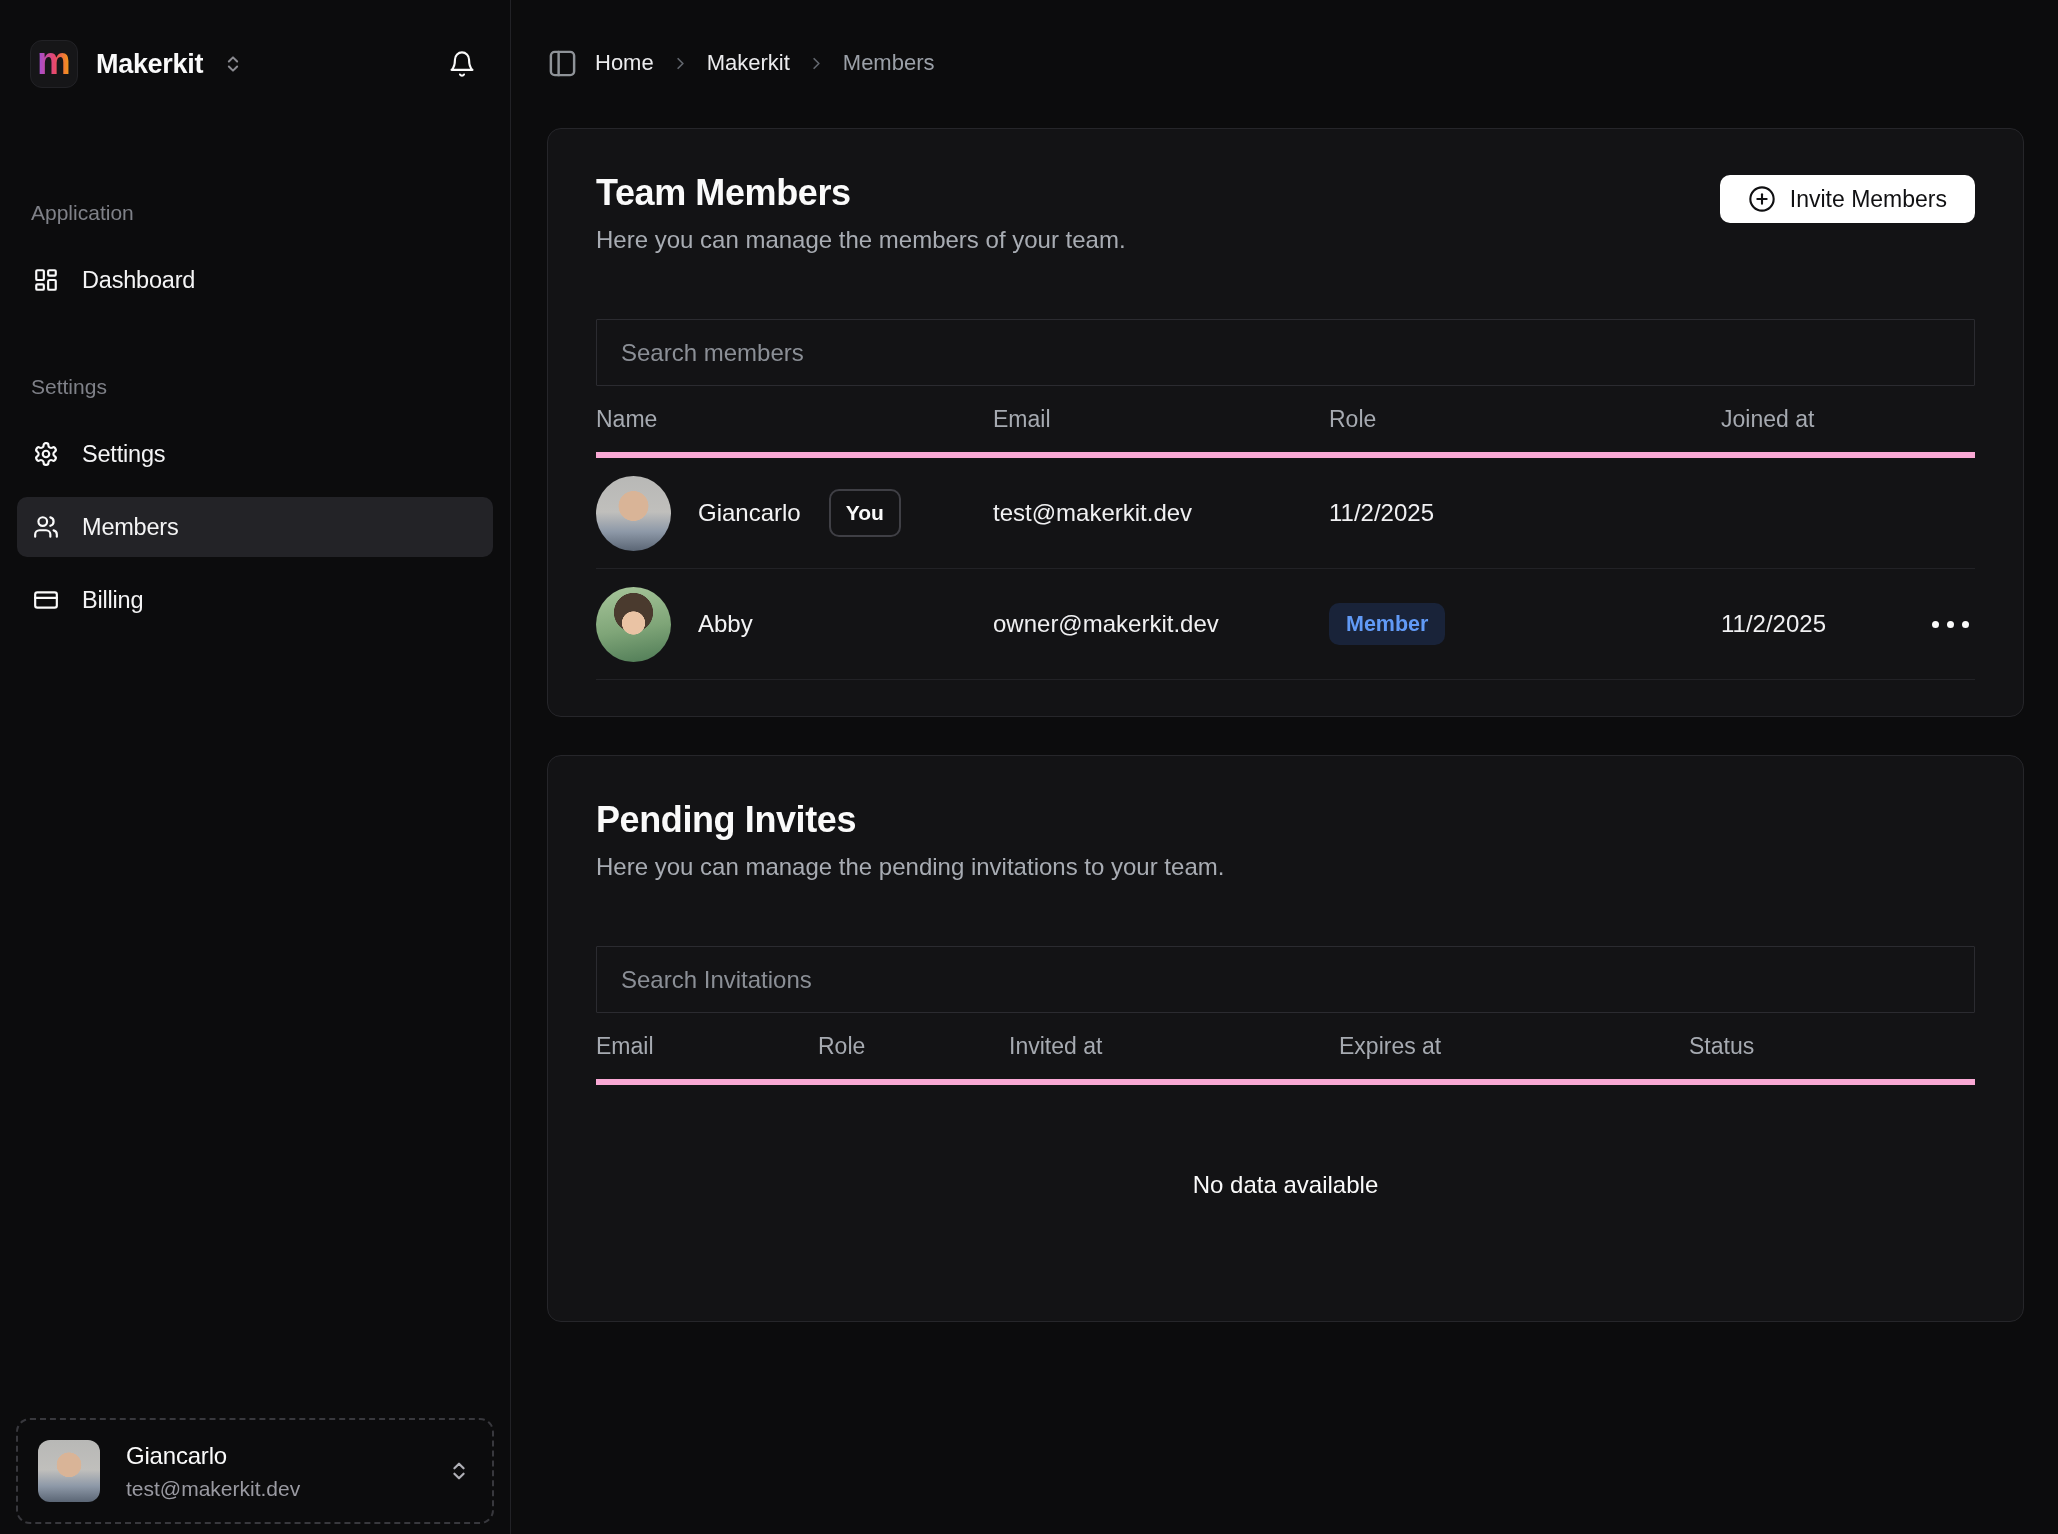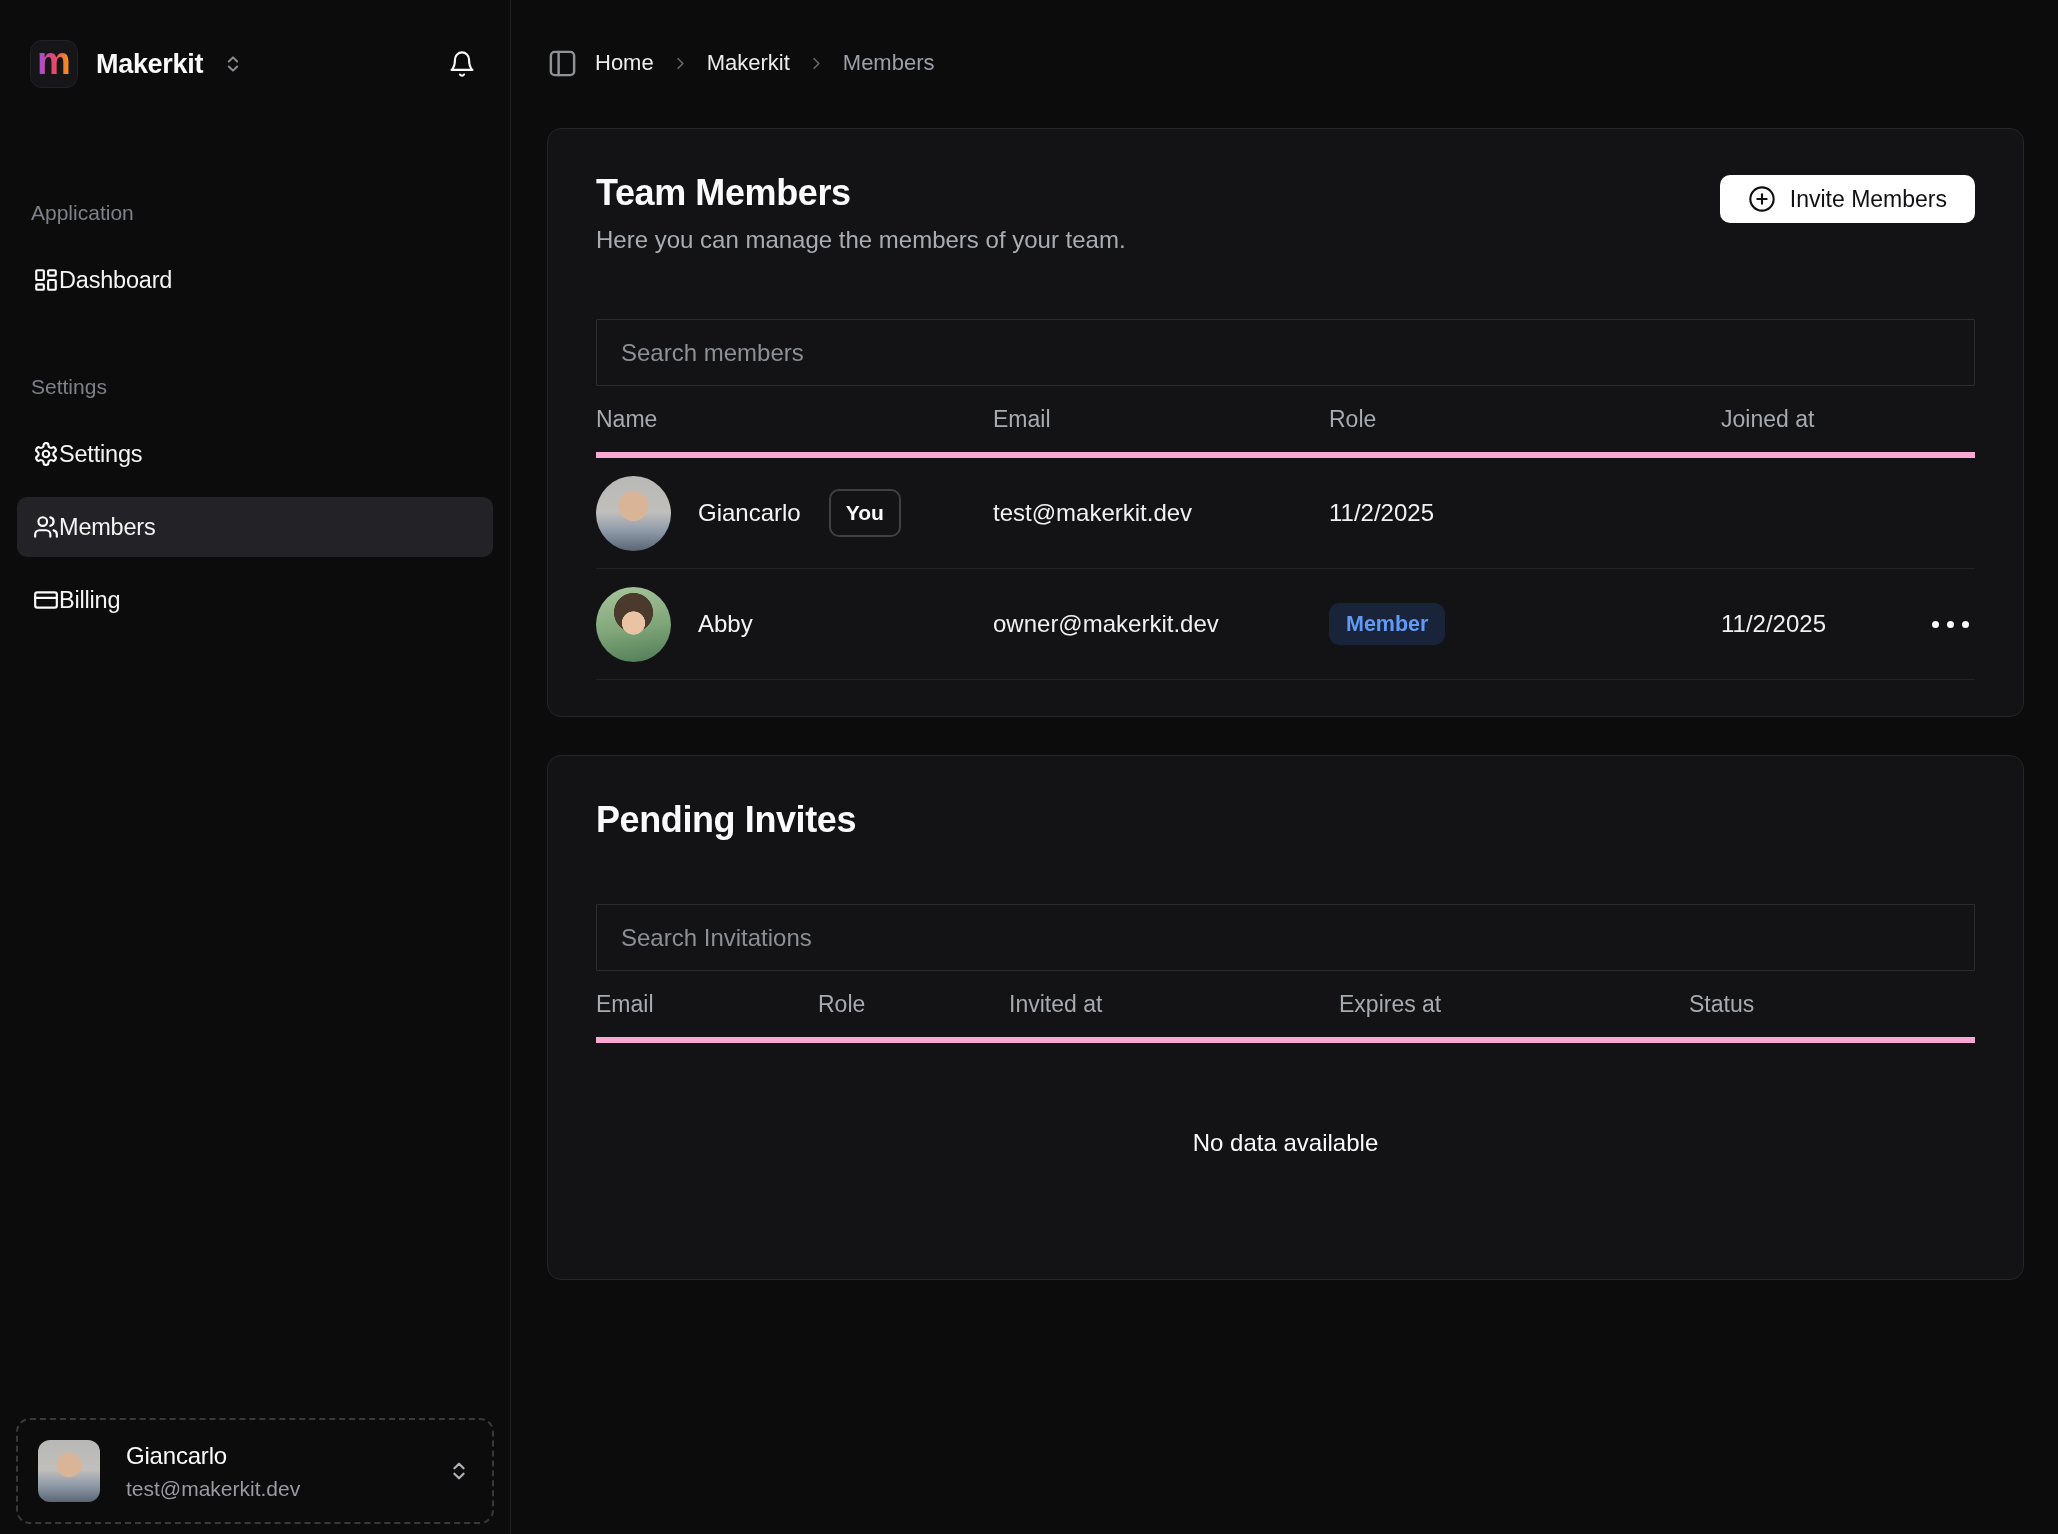--- a/index.html
+++ b/index.html
@@ -41,21 +41,21 @@
   .brand-caret { color: #8a8a90; margin-left: 2px; }
   .bell { color: #fafafa; cursor: pointer; }
 
   nav { display: flex; flex-direction: column; padding: 0 17px; }
   .nav-label { font-size: 21px; color: #7f8188; margin: 0 14px; line-height: 26px; }
   .nav-label.first { margin-top: 112px; }
   .nav-label.second { margin-top: 64px; }
   .nav-item {
     margin-top: 24px;
     height: 60px; border-radius: 10px;
-    display: flex; align-items: center; 
+    display: flex; align-items: center; gap: 23px;
     padding: 0 16px; cursor: pointer;
     font-size: 23.5px; color: #f4f4f5; letter-spacing: -0.2px;
   }
   .nav-item + .nav-item { margin-top: 13px; }
   .nav-item.active { background: #232327; }
   .nav-icon { color: #fafafa; }
 
   .sidebar-user {
     margin: auto 16px 0 16px; height: 106px;
     border: 2px dashed #38383d; border-radius: 14px;
@@ -318,20 +318,21 @@
               <span class="dot"></span>
           </span>
         </div>
       </div>
     </section>
 
     <section class="card">
       <div class="card-head">
         <div>
           <div class="card-title">Pending Invites</div>
+          <div class="card-desc">Here you can manage the pending invitations to your team.</div>
         </div>
       </div>
 
       <input class="search-input" type="text" placeholder="Search Invitations" style="">
 
       <div>
         <div class="thead grid-pending">
           <span>Email</span>
           <span>Role</span>
           <span>Invited at</span>

